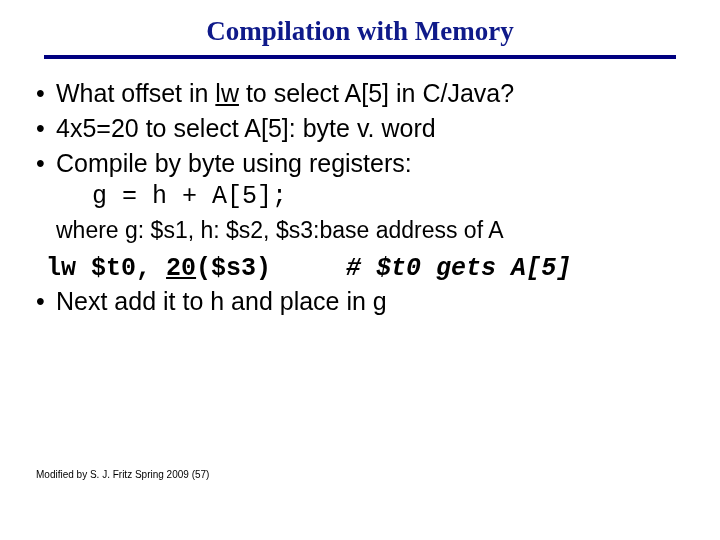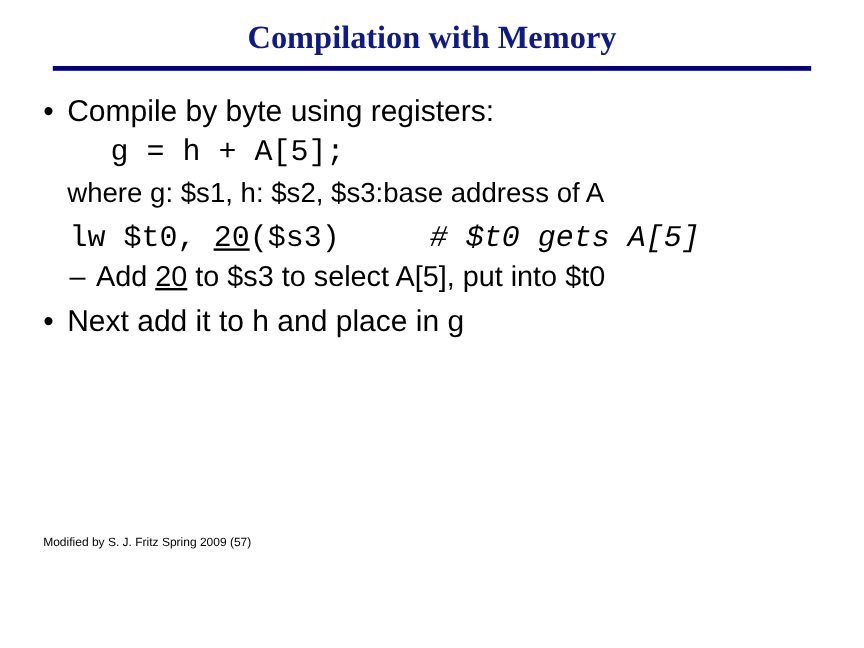--- a/index.html
+++ b/index.html
@@ -60,23 +60,23 @@
     margin-bottom: 6px;
   }
   .where-line {
     font-size: 23px;
     margin-left: 36px;
     margin-top: 0;
     margin-bottom: 10px;
   }
   .mono-bold {
     font-family: "Courier New", Courier, monospace;
-    font-weight: normal;
+    font-weight: bold;
     font-size: 25px;
-    margin-left: 38px;
+    margin-left: 26px;
     margin-top: 2px;
     margin-bottom: 2px;
     white-space: pre;
   }
   .mono-bold .comment {
     font-style: italic;
   }
   .sub {
     list-style: none;
     padding: 0;
@@ -93,52 +93,51 @@
     position: absolute;
     left: 0;
     top: 0;
   }
   .ul-text {
     text-decoration: underline;
   }
   .footer {
     position: absolute;
     left: 36px;
-    bottom: 22px;
+    bottom: 0;
     font-size: 10px;
     color: #000;
   }
 </style>
 </head>
 <body>
 
 <div class="slide">
 
   <div class="title">Compilation with Memory</div>
   <div class="rule"></div>
 
   <ul class="top">
 
+    <li>
+      <span>What offset in </span><span class="ul-text">lw</span><span> to select A[5] in C/Java?</span>
+    </li>
 
+    <li> 4x5=20 to select A[5]: byte v. word</li>
 
     <li>Compile by byte using registers:</li>
   </ul>
 
   <div class="code-line">g = h + A[5];</div>
 
   <div class="where-line">where g: $s1, h: $s2, $s3:base address of A</div>
 
 
   <div class="mono-bold"><span>lw $t0,</span> <span class="ul-text">20</span><span>($s3)</span>     <span class="comment"># $t0 gets A[5]</span></div>
 
-  <ul class="sub">
-    <li>
-      <span>Add </span><span class="ul-text">20</span><span> to $s3 to select A[5], put into $t0</span>
-    </li>
-  </ul>
 
   <ul class="top">
     <li>Next add it to h and place in g</li>
   </ul>
 
 
   <div class="footer">Modified by S. J. Fritz  Spring 2009 (57)</div>
 </div>
 
 </body></html>

